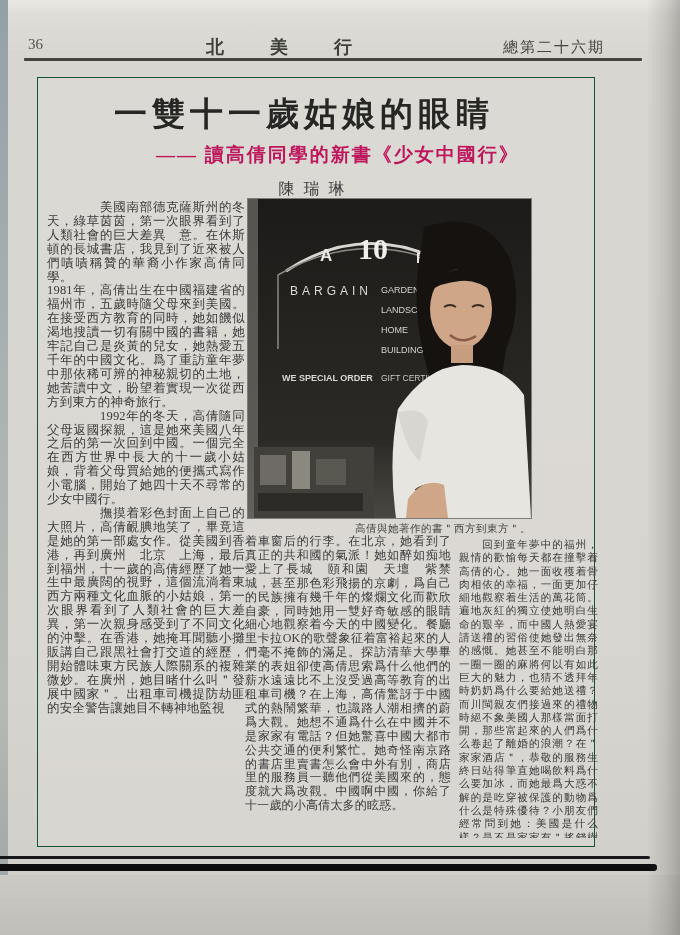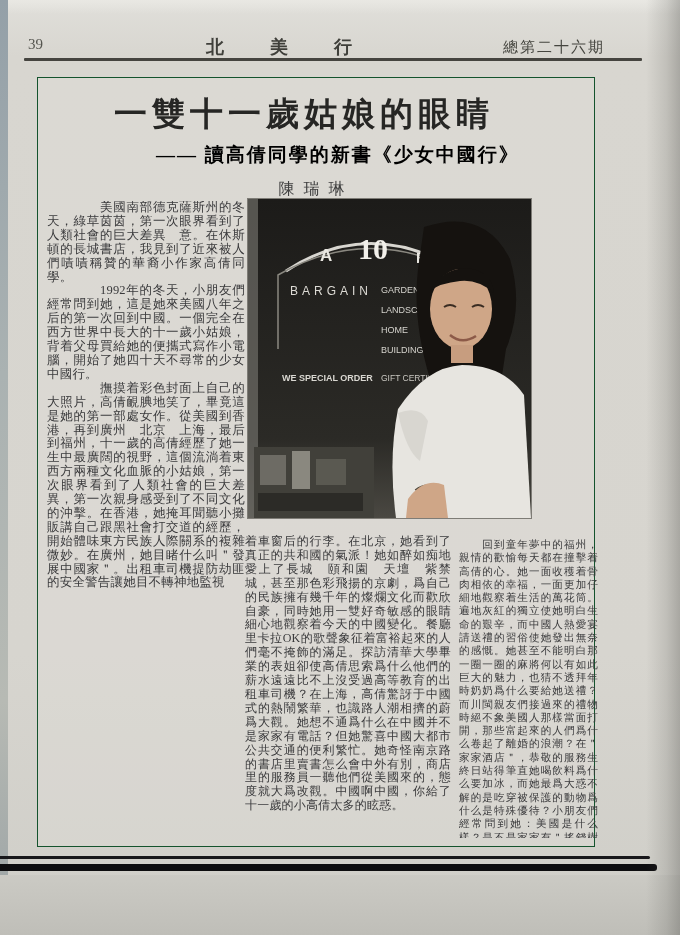--- a/index.html
+++ b/index.html
@@ -36,21 +36,21 @@
     position:absolute;left:37px;top:77px;width:556px;height:768px;
     border:1px solid #14532d;
     background:rgba(226,224,218,.35);
   }
   .art-title{
     position:absolute;left:76px;top:14px;
     font-size:33px;font-weight:bold;letter-spacing:5px;color:#262624;
   }
   .art-subtitle{
     position:absolute;left:118px;top:64px;
-    font-size:19px;font-weight:bold;letter-spacing:2px;color:#000000;
+    font-size:19px;font-weight:bold;letter-spacing:2px;color:#be185d;
   }
   .art-author{
     position:absolute;left:0;top:101px;width:556px;text-align:center;
     font-size:16px;letter-spacing:9px;color:#404040;
   }
   .col{position:absolute;overflow:hidden;}
   .col p{margin:0;text-align:justify;}
   .col-1{left:9px;top:123px;width:198px;height:636px;
     font-size:12.5px;line-height:13.9px;letter-spacing:.2px;}
   .col-2{left:207px;top:457px;width:206px;height:302px;
@@ -74,33 +74,34 @@
   .bottom-band{position:absolute;left:0;top:875px;width:680px;height:60px;
     background:linear-gradient(180deg,#cbcac4,#bfbeb8);}
 </style>
 </head>
 <body>
 
 <div class="edge-left"></div>
 <div class="page-surface"></div>
 <div class="top-band"></div>
 
-<div class="hdr-pageno">39</div>
+<div class="hdr-pageno">36</div>
 <div class="hdr-title">北　美　行</div>
 <div class="hdr-issue">總第二十六期</div>
 <div class="hdr-rule"></div>
 
 <div class="article-box">
   <div class="art-title">一雙十一歲姑娘的眼睛</div>
   <div class="art-subtitle">—— 讀高倩同學的新書《少女中國行》</div>
   <div class="art-author">陳瑞琳</div>
 
   <div class="col col-1">
       <p>　　　　美國南部德克薩斯州的冬天，綠草茵茵，第一次眼界看到了人類社會的巨大差異　意。在休斯頓的長城書店，我見到了近來被人們嘖嘖稱贊的華裔小作家高倩同學。</p>
-      <p>　　　　1992年的冬天，小朋友們經常問到她，這是她來美國八年之后的第一次回到中國。一個完全在西方世界中長大的十一歲小姑娘，背着父母買給她的便攜式寫作小電腦，開始了她四十天不尋常的少女中國行。</p>
+      <p>1981年，高倩出生在中國福建省的福州市，五歲時隨父母來到美國。在接受西方教育的同時，她如饑似渴地搜讀一切有關中國的書籍，她牢記自己是炎黃的兒女，她熱愛五千年的中國文化。爲了重訪童年夢中那依稀可辨的神秘親切的土地，她苦讀中文，盼望着實現一次從西方到東方的神奇旅行。</p>
+      <p>　　　　1992年的冬天，高倩隨同父母返國探親，這是她來美國八年之后的第一次回到中國。一個完全在西方世界中長大的十一歲小姑娘，背着父母買給她的便攜式寫作小電腦，開始了她四十天不尋常的少女中國行。</p>
       <p>　　　　撫摸着彩色封面上自己的大照片，高倩靦腆地笑了，畢竟這是她的第一部處女作。從美國到香港，再到廣州　北京　上海，最后到福州，十一歲的高倩經歷了她一生中最廣闊的視野，這個流淌着東西方兩種文化血脈的小姑娘，第一次眼界看到了人類社會的巨大差異，第一次親身感受到了不同文化的沖擊。在香港，她掩耳聞聽小攤販講自己跟黑社會打交道的經歷，開始體味東方民族人際關系的複雜微妙。在廣州，她目睹什么叫＂發展中國家＂。出租車司機提防劫匪的安全警告讓她目不轉神地監視</p>
     </div>
 
   <div class="photo">
     <svg width="283" height="319" viewBox="0 0 283 319">
       <defs>
         <linearGradient id="bgGrad" x1="0" y1="0" x2="0" y2="1">
           <stop offset="0" stop-color="#1c1b19"></stop>
           <stop offset="0.75" stop-color="#2b2a26"></stop>
           <stop offset="1" stop-color="#4a4842"></stop>
@@ -134,20 +135,21 @@
       <path d="M196,108 q6,-4 12,0" stroke="#3a2c22" stroke-width="2" fill="none"></path>
       <path d="M224,108 q6,-4 12,0" stroke="#3a2c22" stroke-width="2" fill="none"></path>
       <path d="M202,136 q12,10 26,1" stroke="#8c5a48" stroke-width="2.5" fill="none"></path>
       <rect x="203" y="146" width="22" height="18" fill="#c79d7f"></rect>
       <path d="M150,210 Q178,168 214,166 Q256,166 276,196 L283,319 L148,319 Q140,260 150,210 Z" fill="#e7e5e0"></path>
       <path d="M150,214 Q172,206 180,222 L172,262 Q158,252 150,214 Z" fill="#d8d6d0"></path>
       <path d="M168,292 q10,-8 22,-2" stroke="#4a4438" stroke-width="4" fill="none"></path>
       <path d="M160,300 Q176,278 196,286 L200,319 L158,319 Z" fill="#cfa687"></path>
     </svg>
   </div>
+  <div class="photo-caption">高倩與她著作的書＂西方到東方＂。</div>
 
   <div class="col col-2">
       <p>着車窗后的行李。在北京，她看到了真正的共和國的氣派！她如醉如痴地愛上了長城　頤和園　天壇　紫禁城，甚至那色彩飛揚的京劇，爲自己的民族擁有幾千年的燦爛文化而歡欣自豪，同時她用一雙好奇敏感的眼睛細心地觀察着今天的中國變化。餐廳里卡拉OK的歌聲象征着富裕起來的人們毫不掩飾的滿足。探訪清華大學畢業的表姐卻使高倩思索爲什么他們的薪水遠遠比不上沒受過高等教育的出租車司機？在上海，高倩驚訝于中國式的熱鬧繁華，也識路人潮相擠的蔚爲大觀。她想不通爲什么在中國并不是家家有電話？但她驚喜中國大都市公共交通的便利繁忙。她奇怪南京路的書店里賣書怎么會中外有別，商店里的服務員一聽他們從美國來的，態度就大爲改觀。中國啊中國，你給了十一歲的小高倩太多的眩惑。</p>
     </div>
 
   <div class="col col-3">
       <p>　　回到童年夢中的福州，親情的歡愉每天都在撞擊着高倩的心。她一面收穫着骨肉相依的幸福，一面更加仔細地觀察着生活的萬花筒。遍地灰紅的獨立使她明白生命的艱辛，而中國人熱愛宴請送禮的習俗使她發出無奈的感慨。她甚至不能明白那一圈一圈的麻將何以有如此巨大的魅力，也猜不透拜年時奶奶爲什么要給她送禮？而川閩親友們接過來的禮物時絕不象美國人那樣當面打開，那些富起來的人們爲什么卷起了離婚的浪潮？在＂家家酒店＂，恭敬的服務生終日站得筆直她喝飲料爲什么要加冰，而她最爲大惑不解的是吃穿被保護的動物爲什么是特殊優待？小朋友們經常問到她：美國是什么樣？是不是家家有＂搖錢樹＂？她說不是，可沒人相信！她心里羨慕的是好孩子住在中國不用</p>
     </div>
 </div>
 

